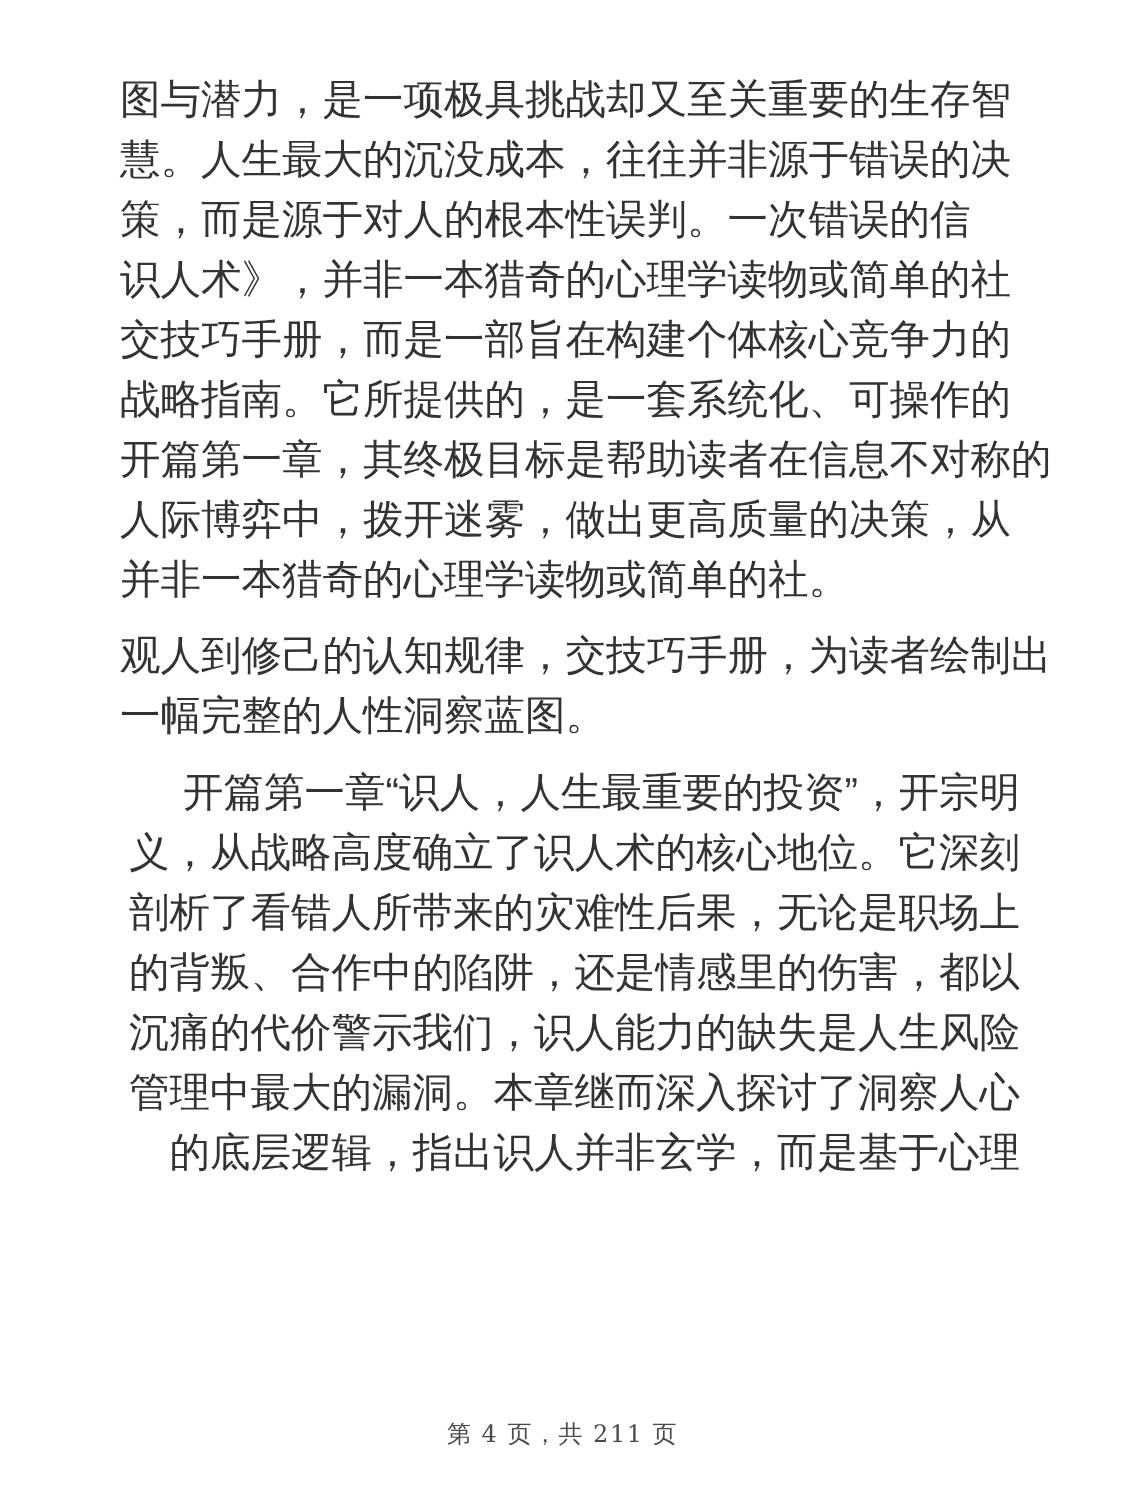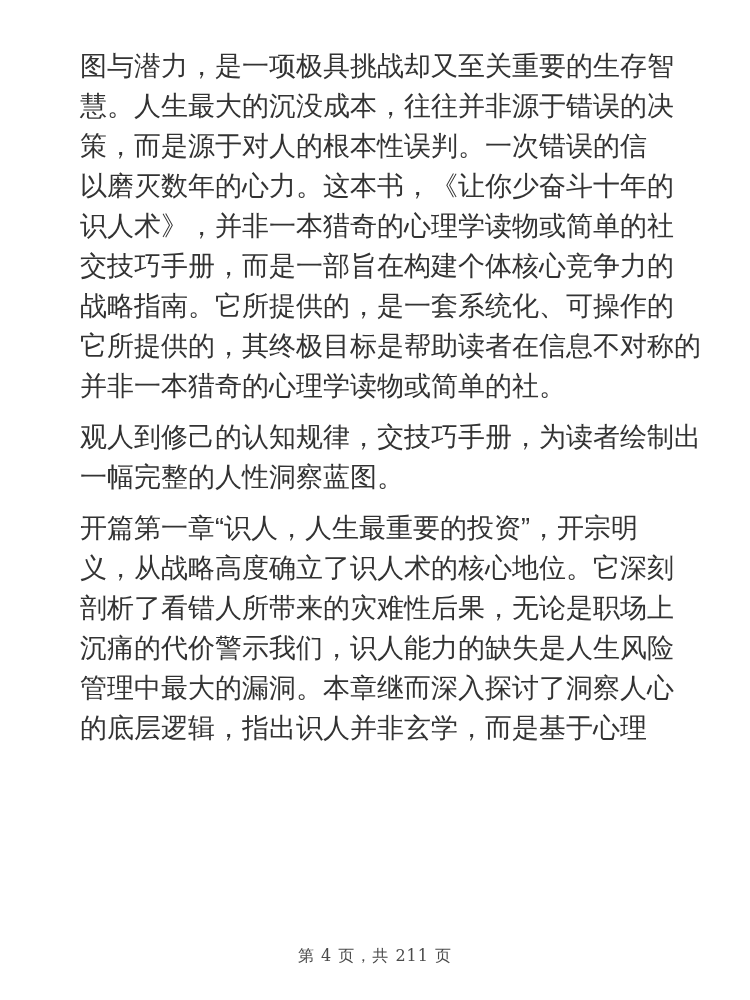--- a/index.html
+++ b/index.html
@@ -18,20 +18,21 @@
     position: absolute;
     left: 80px;
     top: 46px;
     width: 600px;
   }
   .para {
     margin: 0 0 11px 0;
   }
   .para:last-child {
     margin-bottom: 0;
+    text-align: right;
   }
   .line {
     font-family: "Liberation Sans", "DejaVu Sans", sans-serif;
     font-size: 27px;
     line-height: 40px;
     color: #333333;
     white-space: nowrap;
     letter-spacing: 0px;
   }
   .page-footer {
@@ -51,37 +52,38 @@
 <body>
 
 <div class="page">
 
   <div class="doc-content">
 
     <div class="para">
       <div class="line">图与潜力，是一项极具挑战却又至关重要的生存智</div>
       <div class="line">慧。人生最大的沉没成本，往往并非源于错误的决</div>
       <div class="line">策，而是源于对人的根本性误判。一次错误的信</div>
-      <div class="line">以磨灭数年的心力。这本书，《让你少奋斗十年的</div>
       <div class="line">识人术》，并非一本猎奇的心理学读物或简单的社</div>
       <div class="line">交技巧手册，而是一部旨在构建个体核心竞争力的</div>
       <div class="line">战略指南。它所提供的，是一套系统化、可操作的</div>
-      <div class="line">它所提供的，其终极目标是帮助读者在信息不对称的</div>
+      <div class="line">开篇第一章，其终极目标是帮助读者在信息不对称的</div>
+      <div class="line">人际博弈中，拨开迷雾，做出更高质量的决策，从</div>
       <div class="line">并非一本猎奇的心理学读物或简单的社。</div>
     </div>
 
     <div class="para">
       <div class="line">观人到修己的认知规律，交技巧手册，为读者绘制出</div>
       <div class="line">一幅完整的人性洞察蓝图。</div>
     </div>
 
     <div class="para">
       <div class="line">开篇第一章“识人，人生最重要的投资”，开宗明</div>
       <div class="line">义，从战略高度确立了识人术的核心地位。它深刻</div>
       <div class="line">剖析了看错人所带来的灾难性后果，无论是职场上</div>
+      <div class="line">的背叛、合作中的陷阱，还是情感里的伤害，都以</div>
       <div class="line">沉痛的代价警示我们，识人能力的缺失是人生风险</div>
       <div class="line">管理中最大的漏洞。本章继而深入探讨了洞察人心</div>
       <div class="line">的底层逻辑，指出识人并非玄学，而是基于心理</div>
     </div>
 
   </div>
 
   <div class="page-footer">第 4 页，共 211 页</div>
 
 </div>

